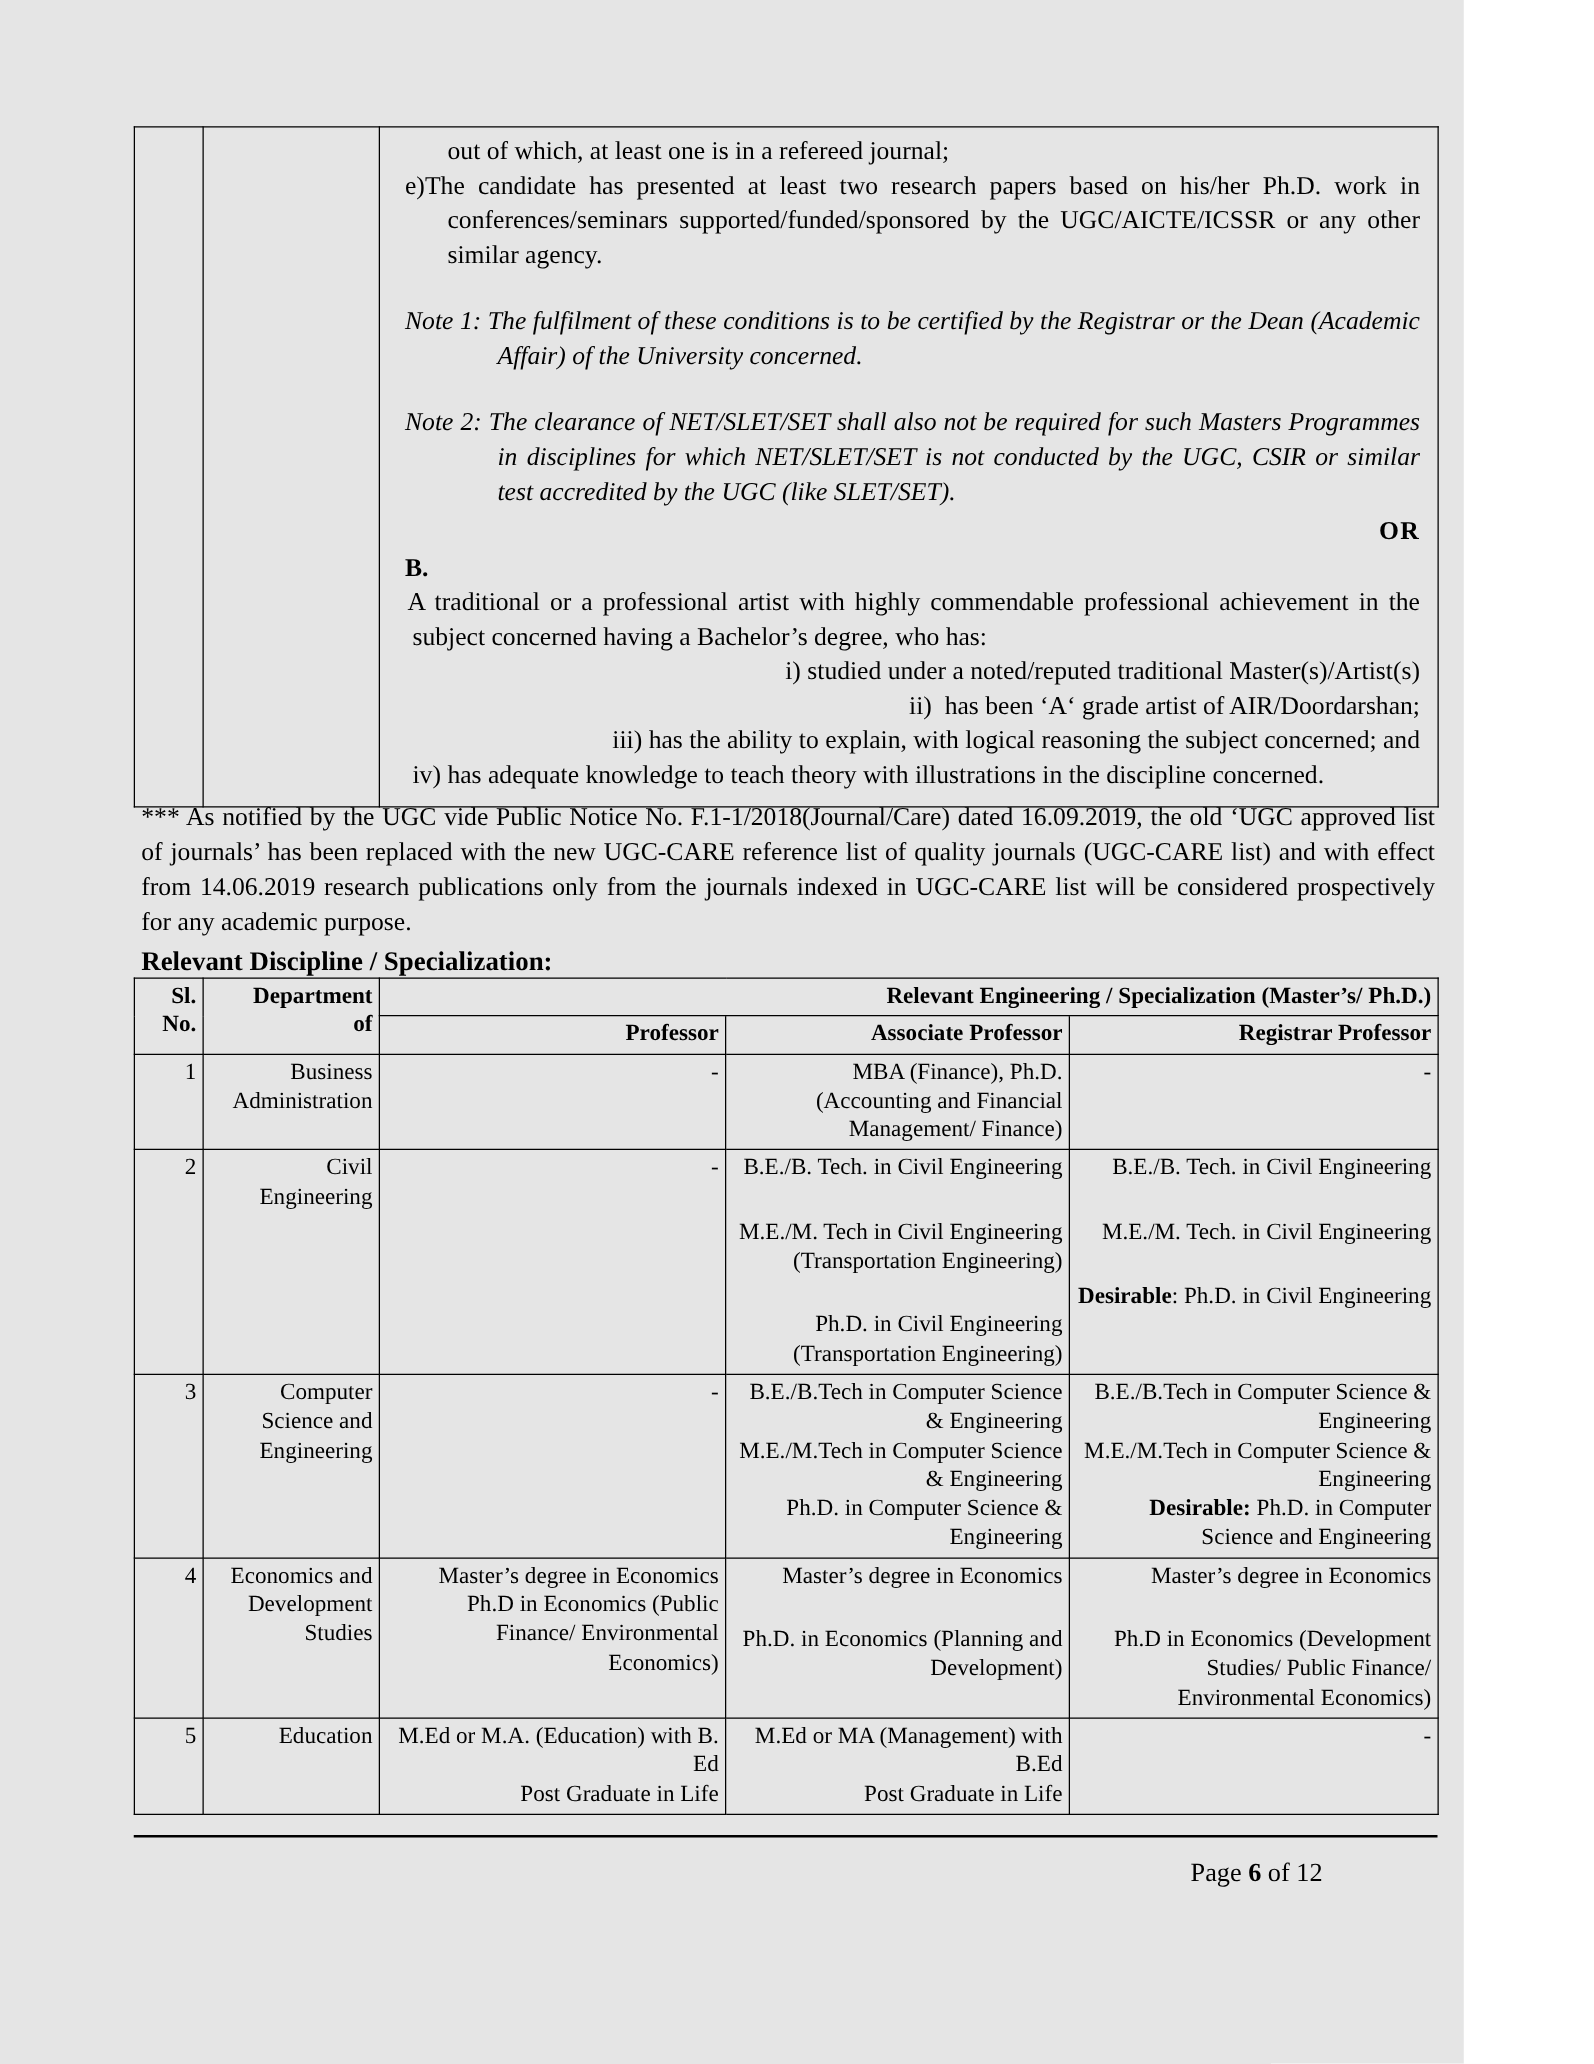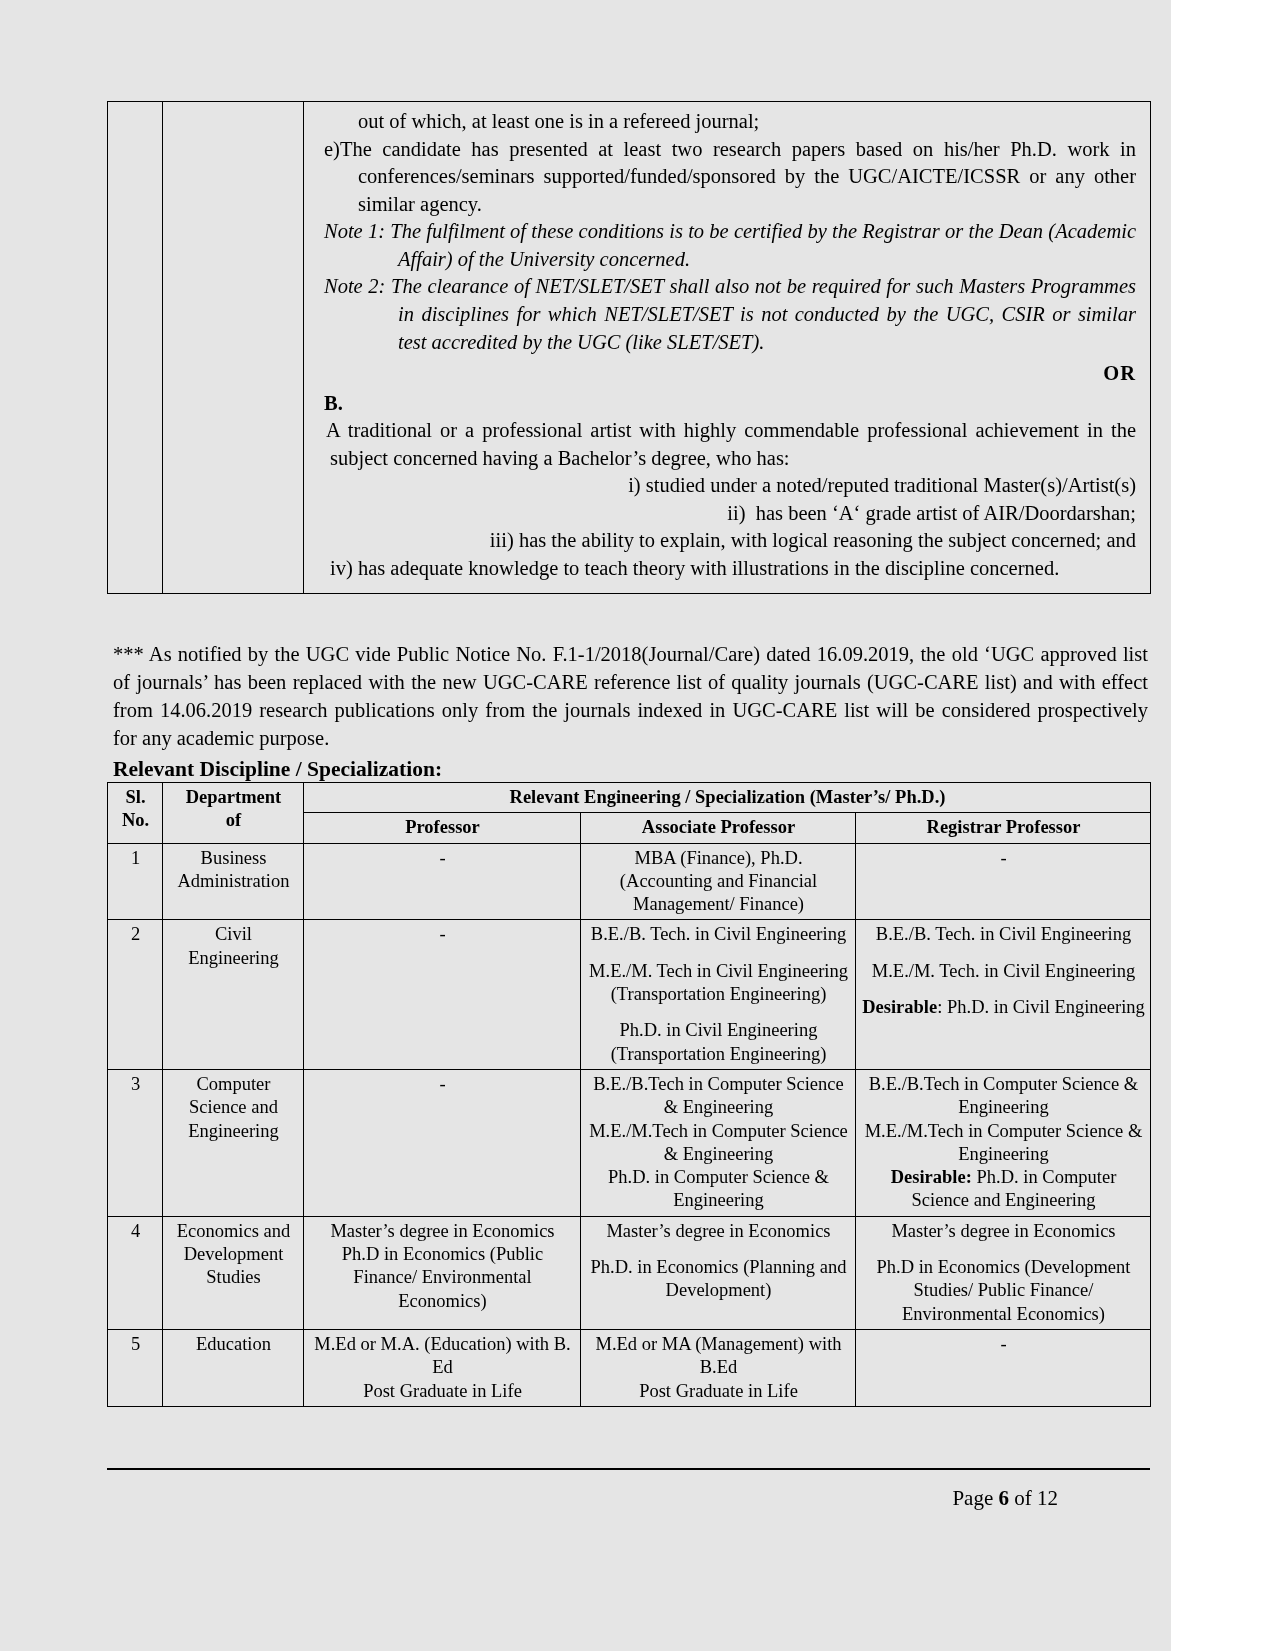--- a/index.html
+++ b/index.html
@@ -54,20 +54,21 @@
     padding-left: 34px;
     text-indent: -34px;
     text-align: justify;
     text-justify: inter-word;
   }
   .hang-note {
     display: block;
     padding-left: 74px;
     text-indent: -74px;
     text-align: justify;
+    margin-top: 26px;
   }
   .cont1 { display: block; padding-left: 34px; }
   .italic { font-style: italic; }
   .center-or {
     display: block;
     text-align: right;
     font-weight: bold;
     letter-spacing: 1px;
     margin: 4px 0 2px 0;
   }
@@ -120,32 +121,32 @@
     border-collapse: collapse;
     table-layout: fixed;
     font-size: 18.5px;
   }
   .disc-table td, .disc-table th {
     border: 1.5px solid #000000;
     vertical-align: top;
     padding: 3px 5px 3px 6px;
     line-height: 1.26;
     font-weight: normal;
-    text-align: center;
+    text-align: right;
   }
   .c-sl   { width: 55px;  text-align: center; }
   .c-dept { width: 141px; }
   .c-prof { width: 277px; }
   .c-asso { width: 275px; }
   .c-asst { width: 295px; }
 
   .disc-table thead td { font-weight: bold; }
   .hdr-span { font-weight: bold; }
   .cell-p { margin: 0; }
-  .cell-gap { margin-top: 13px; }
+  .cell-gap { margin-top: 28px; }
   .bold { font-weight: bold; }
 
   
   .footer-rule {
     position: absolute;
     left: 107px;
     top: 1468px;
     width: 1043px;
     height: 0;
     border-top: 2px solid #000000;

